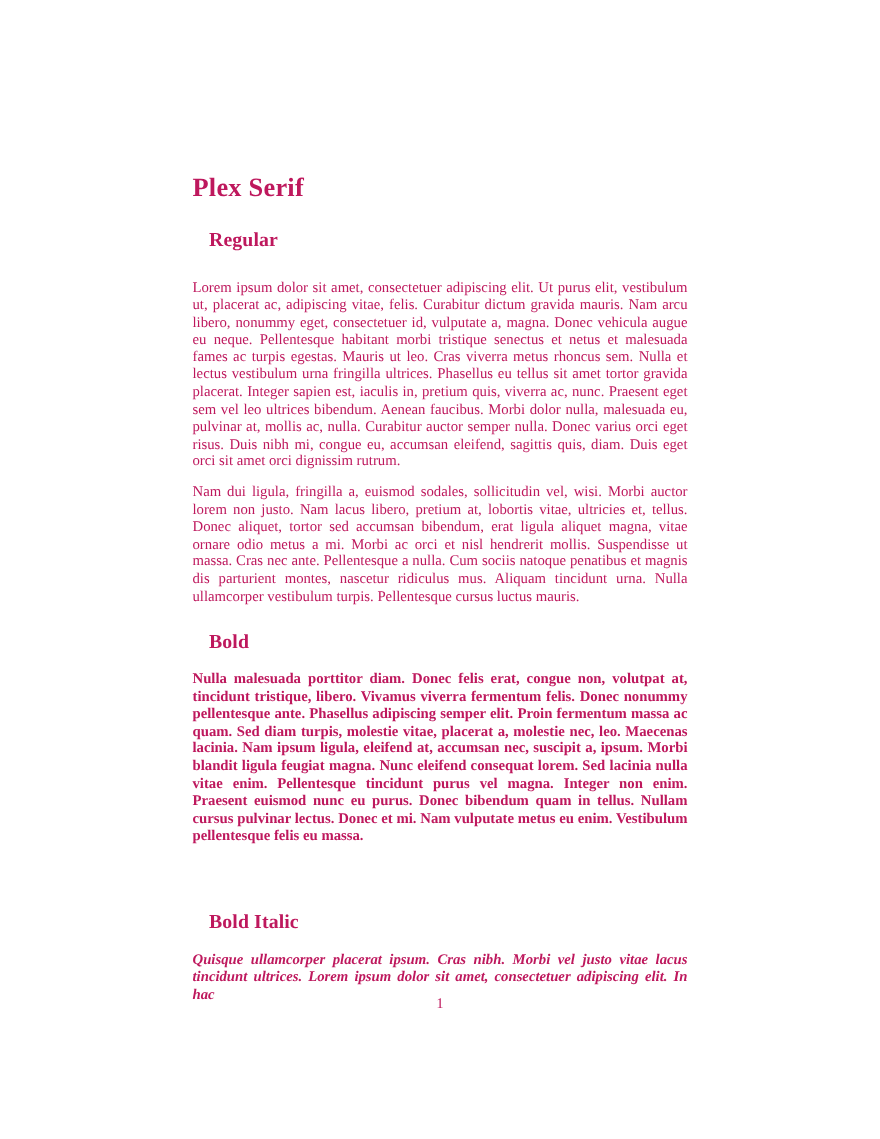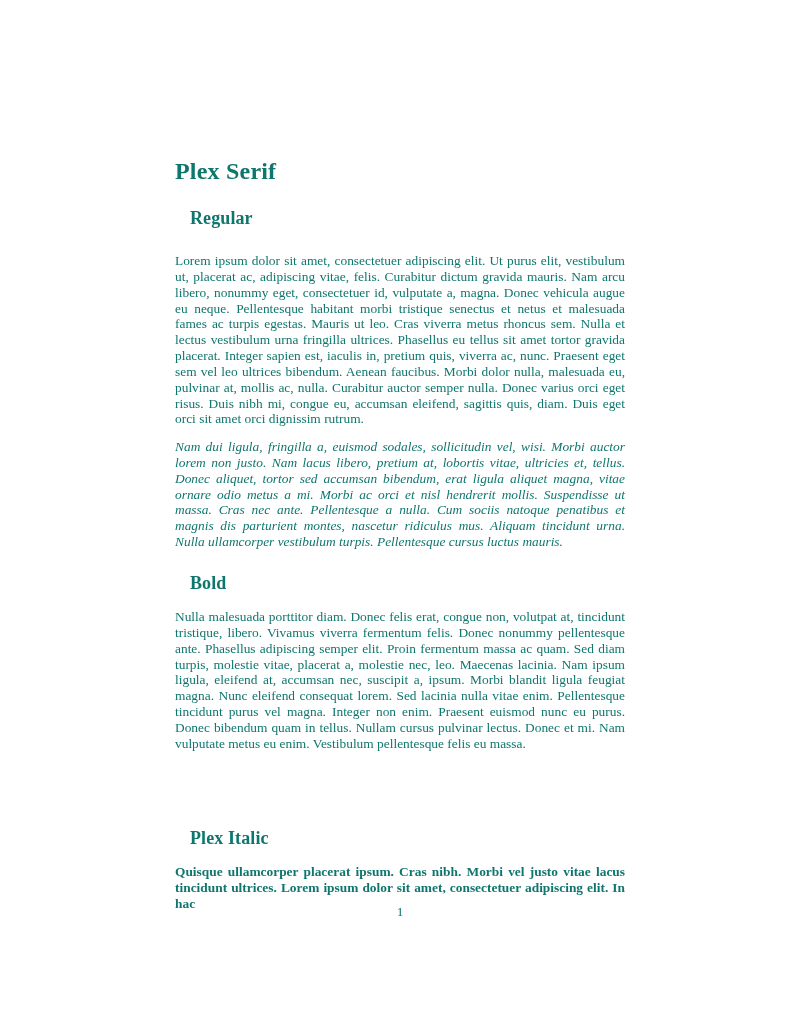--- a/index.html
+++ b/index.html
@@ -7,21 +7,21 @@
     padding: 0;
     background: #ffffff;
   }
   .page {
     position: relative;
     width: 800px;
     height: 1035px;
     background: #ffffff;
     overflow: hidden;
     font-family: "Liberation Serif", serif;
-    color: #0f766e;
+    color: #be185d;
   }
   .doc-title {
     position: absolute;
     left: 175px;
     top: 157px;
     width: 450px;
     margin: 0;
     font-size: 24px;
     line-height: 28px;
     font-weight: 700;
@@ -45,23 +45,23 @@
     line-height: 15.85px;
     text-align: justify;
     hyphens: auto;
   }
   .sec-regular    { top: 192px; }
   .sec-italic     { top: 433px; }
   .sec-bold       { top: 557px; }
   .sec-bold-italic{ top: 812px; }
 
   .sec-regular p     { font-style: normal; font-weight: 400; margin-top: 24px; }
-  .sec-italic p      { font-style: italic; font-weight: 400; }
-  .sec-bold p        { font-style: normal; font-weight: 400; }
-  .sec-bold-italic p { font-weight: 700; text-align-last: justify; }
+  .sec-italic p      { font-weight: 400; }
+  .sec-bold p        { font-style: normal; font-weight: 700; }
+  .sec-bold-italic p { font-style: italic; font-weight: 700; text-align-last: justify; }
 
   .page-footer {
     position: absolute;
     left: 175px;
     top: 904px;
     width: 450px;
     text-align: center;
     font-size: 13.4px;
     line-height: 15px;
   }
@@ -81,21 +81,21 @@
   <div class="section sec-italic">
     <p>Nam dui ligula, fringilla a, euismod sodales, sollicitudin vel, wisi. Morbi auctor lorem non justo. Nam lacus libero, pretium at, lobortis vitae, ultricies et, tellus. Donec aliquet, tortor sed accumsan bibendum, erat ligula aliquet magna, vitae ornare odio metus a mi. Morbi ac orci et nisl hendrerit mollis. Suspendisse ut massa. Cras nec ante. Pellentesque a nulla. Cum sociis natoque penatibus et magnis dis parturient montes, nascetur ridiculus mus. Aliquam tincidunt urna. Nulla ullamcorper vestibulum turpis. Pellentesque cursus luctus mauris.</p>
   </div>
 
   <div class="section sec-bold">
     <h2>Bold</h2>
     <p>Nulla malesuada porttitor diam. Donec felis erat, congue non, volutpat at, tincidunt tristique, libero. Vivamus viverra fermentum felis. Donec nonummy pellentesque ante. Phasellus adipiscing semper elit. Proin fermentum massa ac quam. Sed diam turpis, molestie vitae, placerat a, molestie nec, leo. Maecenas lacinia. Nam ipsum ligula, eleifend at, accumsan nec, suscipit a, ipsum. Morbi blandit ligula feugiat magna. Nunc eleifend consequat lorem. Sed lacinia nulla vitae enim. Pellentesque tincidunt purus vel magna. Integer non enim. Praesent euismod nunc eu purus. Donec bibendum quam in tellus. Nullam cursus pulvinar lectus. Donec et mi. Nam vulputate metus eu enim. Vestibulum pellentesque felis eu massa.</p>
   </div>
 
   <div class="section sec-bold-italic">
-    <h2>Plex Italic</h2>
+    <h2>Bold Italic</h2>
     <p>Quisque ullamcorper placerat ipsum. Cras nibh. Morbi vel justo vitae lacus tincidunt ultrices. Lorem ipsum dolor sit amet, consectetuer adipiscing elit. In hac</p>
   </div>
 
   <div class="page-footer">
     <span>1</span>
   </div>
 
 </div>
 
 </body></html>

